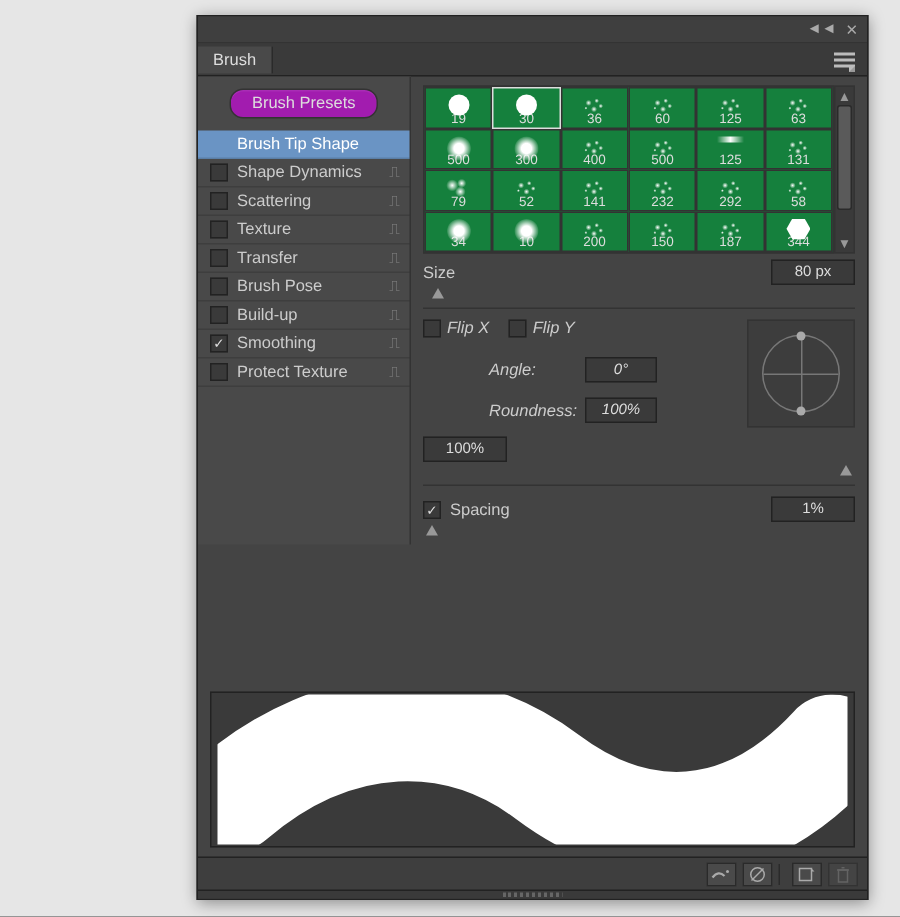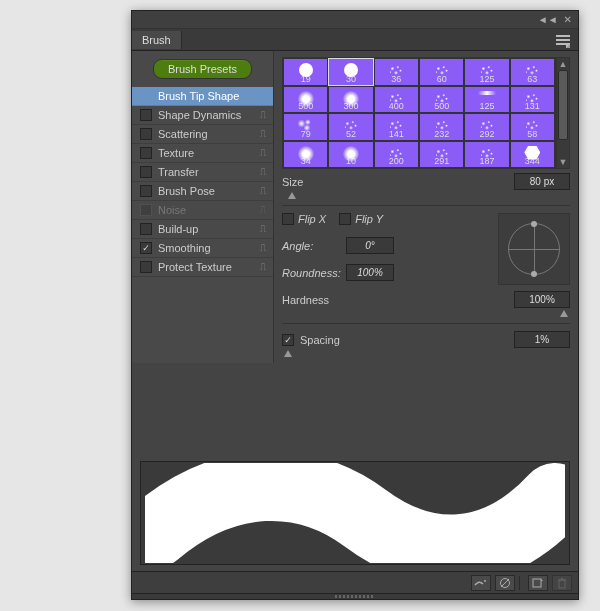--- a/index.html
+++ b/index.html
@@ -12,36 +12,36 @@
   .titlebar { height: 18px; display: flex; align-items: center; justify-content: flex-end; padding: 0 6px; border-bottom: 1px solid #333; background: #3f3f3f; }
   .titlebar .icon { margin-left: 6px; color: #aaa; font-size: 10px; cursor: pointer; }
   .tabbar { height: 22px; display: flex; align-items: center; border-bottom: 1px solid #222; background: #3a3a3a; }
   .tabbar .tab { padding: 3px 10px; background: #494949; border-right: 1px solid #2a2a2a; color: #ddd; }
   .tabbar .flyout { margin-left: auto; margin-right: 6px; width:18px; height: 14px; cursor:pointer; display:flex; flex-direction:column; justify-content:space-between; padding:2px; }
   .tabbar .flyout span { display:block; height:2px; background:#bbb; }
   .flyout-tri { position:absolute; right:2px; bottom:-1px; width:0; height:0; border-left:4px solid transparent; border-bottom:4px solid #999; }
   .body { flex: 1; display: flex; flex-direction: column; }
   .top { display: flex; height: 312px; }
   .left-col { width: 142px; border-right: 1px solid #333; display: flex; flex-direction: column; padding-top: 6px; background:#494949; }
-  .presets-btn { margin: 2px auto 8px; padding: 3px 14px; background: #4d7c0f; border: 1px solid #333; border-radius: 9px; color: #ddd; cursor:pointer; box-shadow: inset 0 1px 0 rgba(255,255,255,0.08); text-align: center;}
+  .presets-btn { margin: 2px auto 8px; padding: 3px 14px; background: #a21caf; border: 1px solid #333; border-radius: 9px; color: #ddd; cursor:pointer; box-shadow: inset 0 1px 0 rgba(255,255,255,0.08); text-align: center;}
   .option-list { display:flex; flex-direction:column; }
   .option-row { display:flex; align-items:center; height:19px; padding: 0 4px 0 8px; border-bottom:1px solid rgba(0,0,0,0.15); cursor:pointer; position:relative; }
   .option-row.sel { background: #6a94c4; color:#fff; }
   .option-row .chk { width:12px; height:12px; border:1px solid #222; background:#3a3a3a; margin-right:6px; display:flex; align-items:center; justify-content:center; font-size:9px; color:#ddd; }
   .option-row .chk.checked::after { content:"✓"; }
   .option-row .spacer { width:18px; }
   .option-row .label { flex:1; white-space:nowrap; overflow:hidden; }
   .option-row.dis .label { color:#777; }
   .option-row.dis .chk { border-color:#555; opacity:0.6; }
   .option-row .lock { width:12px; text-align:center; color:#888; font-size:10px; }
   .option-row.dis .lock { color:#666; }
   .right-col { flex:1; display:flex; flex-direction:column; padding: 6px 8px 6px 8px; }
   .swatch-area { height:140px; display:flex; }
   .swatch-grid { flex:1; display:grid; grid-template-columns: repeat(6, 1fr); gap:0; border:1px solid #333; background:#333; overflow:hidden; }
-  .swatch { border:1px solid #333; background:#8b5cf6; position:relative; display:flex; align-items:flex-end; justify-content:center; color:#ddd; font-size:9px; padding-bottom:1px; cursor:pointer; }
+  .swatch { border:1px solid #333; background:#15803d; position:relative; display:flex; align-items:flex-end; justify-content:center; color:#ddd; font-size:9px; padding-bottom:1px; cursor:pointer; }
   .swatch.sel { border:1px solid #ddd; }
   .swatch .shape { position:absolute; top:4px; left:50%; transform:translateX(-50%); }
   .dot-hard { width:14px; height:14px; background:#fff; border-radius:50%; }
   .dot-soft { width:16px; height:16px; background: radial-gradient(circle, #fff 0%, #fff 30%, rgba(255,255,255,0) 75%); border-radius:50%; }
   .speck { width:18px; height:14px; background: radial-gradient(circle at 30% 40%, #fff 0, transparent 2px), radial-gradient(circle at 60% 30%, #fff 0, transparent 1.5px), radial-gradient(circle at 50% 70%, #fff 0, transparent 2px), radial-gradient(circle at 75% 55%, #fff 0, transparent 1.5px), radial-gradient(circle at 20% 65%, #fff 0, transparent 1px); }
   .streak { width:18px; height:4px; background:linear-gradient(90deg,transparent,#fff,transparent); transform:rotate(-25deg); top:10px; }
   .hex { width:16px; height:14px; background:#fff; clip-path: polygon(25% 0, 75% 0, 100% 50%, 75% 100%, 25% 100%, 0 50%); }
   .multidot { width:18px; height:14px; background: radial-gradient(circle at 25% 40%, #fff 0, transparent 4px), radial-gradient(circle at 60% 30%, #fff 0, transparent 3px), radial-gradient(circle at 55% 70%, #fff 0, transparent 3.5px); }
   .scrollbar { width:14px; background:#3a3a3a; border:1px solid #333; display:flex; flex-direction:column; align-items:center; }
   .scrollbar .arr { height:12px; color:#999; font-size:9px; line-height:12px; cursor:pointer; }
@@ -51,21 +51,21 @@
   .field-row .lab { flex:1; }
   .valbox { width:56px; height:17px; background:#3a3a3a; border:1px solid #222; color:#ddd; text-align:center; line-height:15px; font-size:10px; }
   .slider { height:10px; display:flex; align-items:center; margin-top:1px;}
   .slider .caret { width:0; height:0; border-left:4px solid transparent; border-right:4px solid transparent; border-bottom:7px solid #999; margin-left:6px;}
   .hsep { border-top:1px solid #333; margin:6px 0 3px; }
   .mid-block { display:flex; margin-top:4px;font-style:italic; }
   .mid-left { flex:1; }
   .chk-inline { display:inline-flex; align-items:center; margin-right:10px; }
   .chk-inline .chk { width:12px; height:12px; border:1px solid #222; background:#3a3a3a; margin-right:4px; }
   .angrow { display:flex; align-items:center; margin-top:10px; }
-  .angrow .lab { width:64px; }
+  .angrow .lab { width:64px;margin-left:44px; }
   .angrow .valbox { width:48px; }
   .angle-widget { width:72px; height:72px; border:1px solid #333; background:#3d3d3d; margin-left:6px; display:flex; align-items:center; justify-content:center; position:relative; }
   .angle-circle { width:52px; height:52px; border:1px solid #777; border-radius:50%; position:relative; }
   .angle-cross1 { position:absolute; left:0; right:0; top:50%; height:1px; background:#777; }
   .angle-cross2 { position:absolute; top:0; bottom:0; left:50%; width:1px; background:#777; }
   .angle-dot { position:absolute; width:6px; height:6px; background:#aaa; border-radius:50%; }
   .spacing-row { display:flex; align-items:center; margin-top:4px; }
   .spacing-row .chk { width:12px; height:12px; border:1px solid #222; background:#3a3a3a; margin-right:6px; display:flex; align-items:center; justify-content:center; font-size:9px; }
   .spacing-row .chk.checked::after { content:"✓"; color:#ddd; }
   .preview { margin: 6px 8px; height:104px; border:1px solid #222; background:#3a3a3a; display:flex; align-items:center; justify-content:center; overflow:hidden; }
@@ -123,25 +123,20 @@
             <div class="option-row">
               <span class="chk"></span>
               <span class="label">Transfer</span>
               <span class="lock">⎍</span>
             </div>
             <div class="option-row">
               <span class="chk"></span>
               <span class="label">Brush Pose</span>
               <span class="lock">⎍</span>
             </div>
-            <div class="option-row dis">
-              <span class="chk"></span>
-              <span class="label">Noise</span>
-              <span class="lock">⎍</span>
-            </div>
             <div class="option-row">
               <span class="chk"></span>
               <span class="label">Build-up</span>
               <span class="lock">⎍</span>
             </div>
             <div class="option-row">
               <span class="chk checked"></span>
               <span class="label">Smoothing</span>
               <span class="lock">⎍</span>
             </div>
@@ -236,21 +231,21 @@
               <div class="swatch">
                 <div class="shape dot-soft"></div>
                 <span>10</span>
               </div>
               <div class="swatch">
                 <div class="shape speck"></div>
                 <span>200</span>
               </div>
               <div class="swatch">
                 <div class="shape speck"></div>
-                <span>291</span>
+                <span>150</span>
               </div>
               <div class="swatch">
                 <div class="shape speck"></div>
                 <span>187</span>
               </div>
               <div class="swatch">
                 <div class="shape hex"></div>
                 <span>344</span>
               </div>
             </div>
@@ -298,21 +293,20 @@
             <div class="angle-circle">
               <div class="angle-cross1"></div>
                 <div class="angle-cross2"></div>
               <div class="angle-dot" style="top:-3px; left:50%; margin-left:-3px;"></div>
               <div class="angle-dot" style="bottom:-3px; left:50%; margin-left:-3px;"></div>
             </div>
           </div>
         </div>
 
         <div class="field-row" style="margin-top:6px">
-          <span class="lab">Hardness</span>
           <span class="valbox">100%</span>
         </div>
         <div class="slider">
             <span class="caret" style="margin-left:auto; margin-right:2px;"></span>
           </div>
 
         <div class="hsep"></div>
 
         <div class="spacing-row">
           <span class="chk checked"></span>

